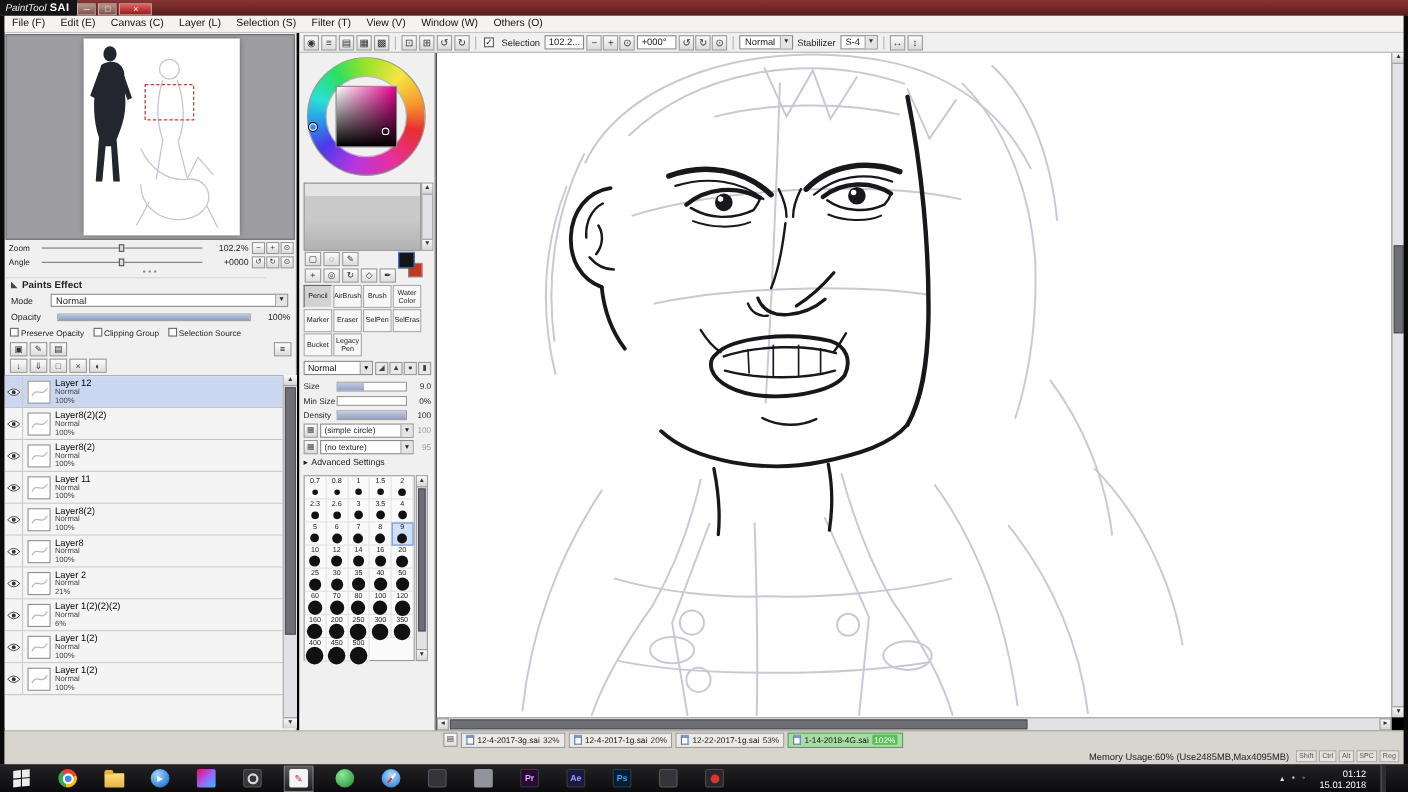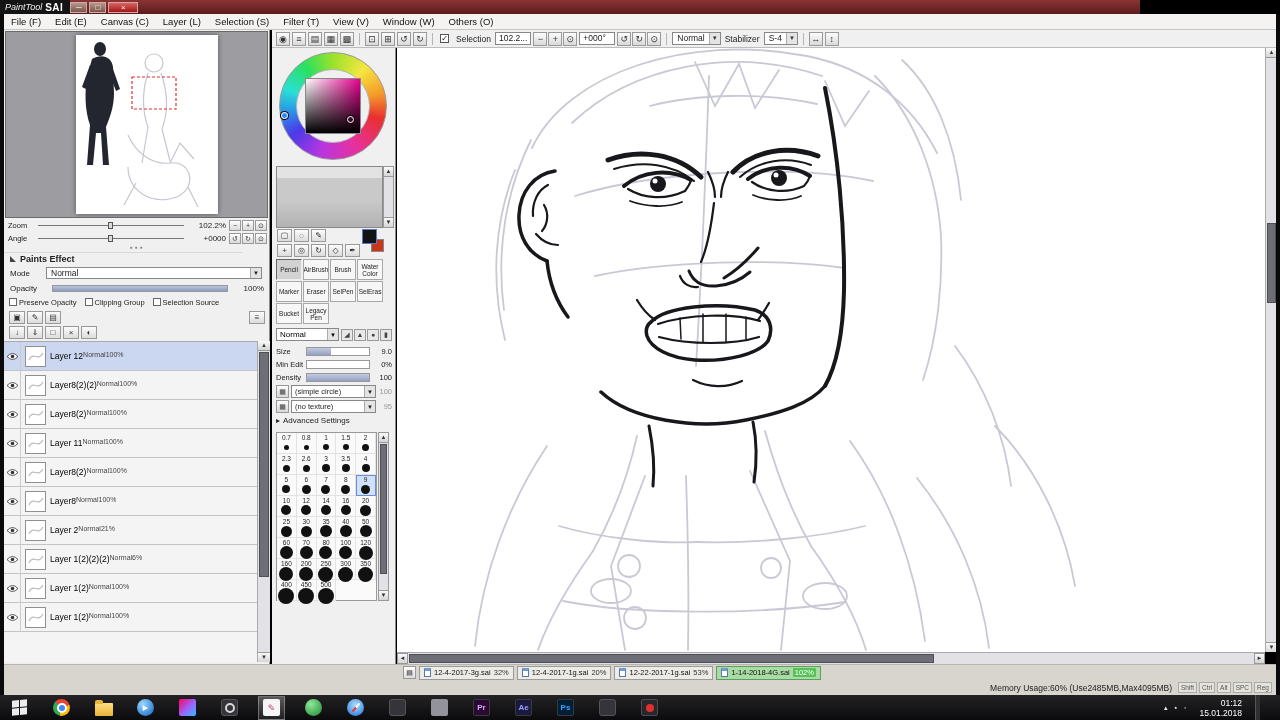--- a/index.html
+++ b/index.html
@@ -1,18 +1,18 @@
 <!DOCTYPE html>
 <html><head>
 <meta charset="utf-8">
 <style>
 *{margin:0;padding:0;box-sizing:border-box}
 html,body{width:1280px;height:720px;overflow:hidden;background:#000;font-family:"Liberation Sans",sans-serif}
 
-#titlebar{position:absolute;left:0;top:0;width:1140px;height:14px;background:linear-gradient(#8a3434,#5c1c1c);display:flex;align-items:center;z-index:5}
+#titlebar{position:absolute;left:0;top:0;width:1280px;height:14px;background:linear-gradient(#8a3434,#5c1c1c);display:flex;align-items:flex-end;z-index:5}
 #app-logo{height:14px;display:flex;align-items:center;background:#141414;padding:0 7px 0 5px;font-size:9px;font-style:italic;color:#eee}
 #app-logo b{font-style:normal;font-size:10px;letter-spacing:.5px;margin-left:3px;color:#fff}
 #win-title{font-size:9px;margin-left:8px;flex:1;white-space:nowrap;overflow:hidden;color:#f2e2e2}
 .wbtn{width:17px;height:11px;margin-right:2px;border:1px solid #caa;background:linear-gradient(#b89888,#7a5548);color:#fff;font-size:8px;line-height:9px;text-align:center}
 .wbtn.close{background:linear-gradient(#e06060,#a01818);width:30px}
 
 #menubar{position:absolute;left:0;top:14px;width:1280px;height:16px;background:#f4f3f1;border-bottom:1px solid #c6c6c6;display:flex;align-items:center;padding-left:4px;z-index:4}
 .menu-item{font-size:9.5px;color:#111;padding:1px 7px;cursor:default}
 
 #toolbar{position:absolute;left:272px;top:30px;width:1008px;height:18px;background:#f0f0f0;border-bottom:1px solid #bdbdbd;display:flex;align-items:center;gap:2px;padding:0 4px;font-size:9px;color:#222;z-index:3}
@@ -45,21 +45,21 @@
 .cbitem{display:flex;align-items:center;gap:2px;font-size:7.5px;color:#222;white-space:nowrap}
 .cbbox{width:8px;height:8px;border:1px solid #666;background:#fff;flex:none}
 .ltrow{position:absolute;left:0;width:266px;height:14px;display:flex;align-items:center;gap:2px;padding:0 5px}
 .ltbtn{width:16px;height:13px;border:1px solid #999;background:linear-gradient(#fcfcfc,#dcdcdc);font-size:8px;line-height:11px;text-align:center;color:#333}
 #layers-list{position:absolute;left:0;top:311px;width:253px;height:321px;background:#f4f4f4;border-top:1px solid #aaa;overflow:hidden}
 #layers-sb{position:absolute;left:253px;top:311px;width:13px;height:321px;background:#e2e2e6;border-left:1px solid #aaa}
 .layer-row{height:29px;border-bottom:1px solid #c4c4c4;display:flex;align-items:center;background:#f4f4f4}
 .layer-row.sel{background:#cbd6f1}
 .l-eyebox{width:17px;height:29px;border-right:1px solid #ccc;display:flex;align-items:center;justify-content:center;flex:none}
 .l-thumb{width:21px;height:21px;background:#fff;border:1px solid #8f8f8f;margin:0 4px;flex:none}
-.l-txt{display:flex;flex-direction:row;justify-content:center;overflow:hidden}
+.l-txt{display:flex;flex-direction:column;justify-content:center;overflow:hidden}
 .l-name{font-size:8.5px;color:#000;line-height:10px}
 .l-mode{font-size:7px;color:#444;line-height:8px}
 .l-op{font-size:7px;color:#444;line-height:8px}
 
 #mid-panel{position:absolute;left:272px;top:48px;width:124px;height:616px;background:#f0f0f0;border-right:1px solid #8c8c8c;z-index:2}
 #color-wheel{position:absolute;left:7px;top:4px;width:108px;height:108px}
 #hue-ring{position:absolute;left:0;top:0;width:108px;height:108px;border-radius:50%;border:1px solid #999;
  background:conic-gradient(from 0deg,#9be22a,#f5e642 40deg,#f59a2a 75deg,#e83030 105deg,#e8309e 150deg,#b636e0 195deg,#4a3ae8 235deg,#2a9ae8 265deg,#2ae0d4 290deg,#2ae060 325deg,#9be22a 360deg)}
 #hue-hole{position:absolute;left:17px;top:17px;width:74px;height:74px;border-radius:50%;background:#f0f0f0;border:1px solid #b5b5b5}
 #sv-square{position:absolute;left:26px;top:26px;width:56px;height:56px;border:1px solid #888}
@@ -536,21 +536,21 @@
       </span>
   </div>
   <div class="brow" style="top:296px">
     <span class="blbl">Size</span>
     <span class="bgroove">
         <span class="bfill" style="width:39%"></span>
       </span>
     <span class="bval">9.0</span>
   </div>
   <div class="brow" style="top:309px">
-    <span class="blbl">Min Edit</span>
+    <span class="blbl">Min Size</span>
     <span class="bgroove">
         <span class="bfill" style="width:0%"></span>
       </span>
     <span class="bval">0%</span>
   </div>
   <div class="brow" style="top:322px">
     <span class="blbl">Density</span>
     <span class="bgroove">
         <span class="bfill" style="width:100%"></span>
       </span>

